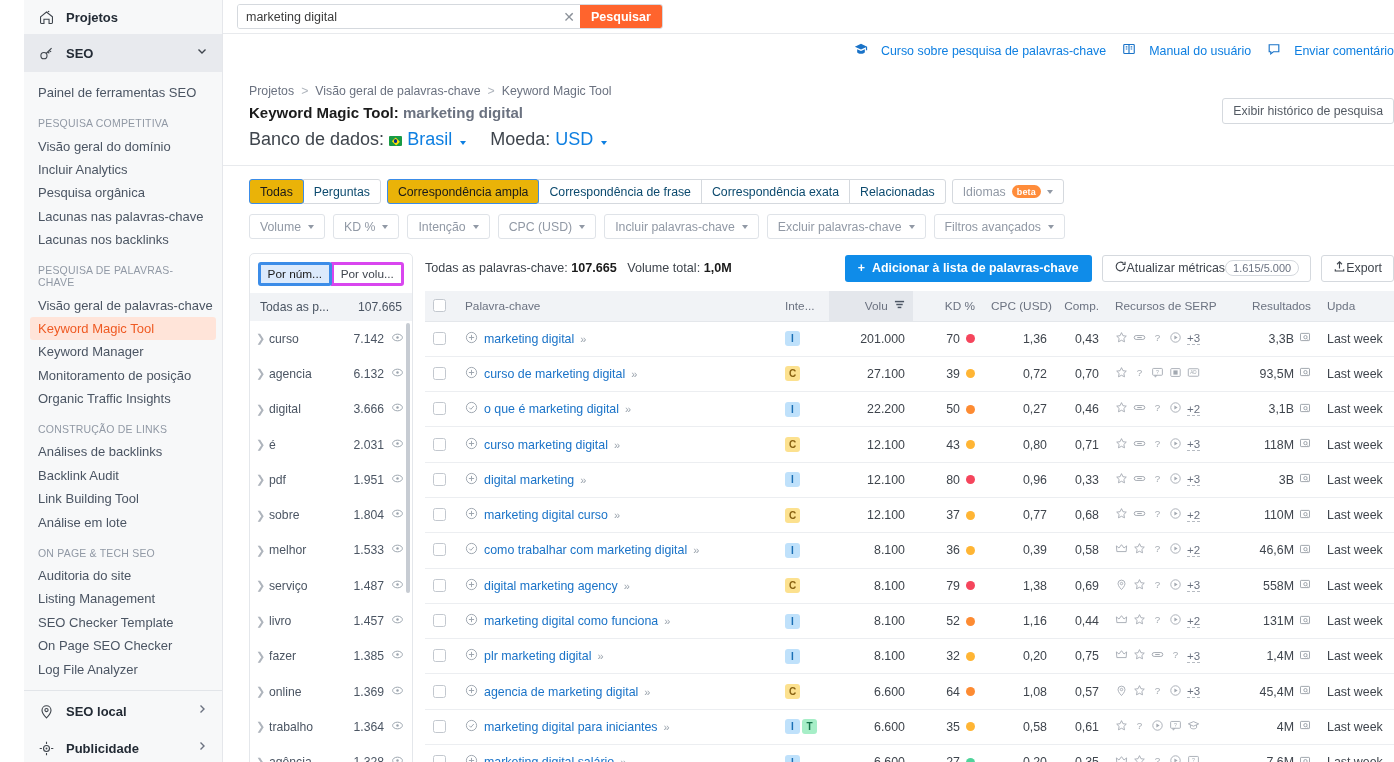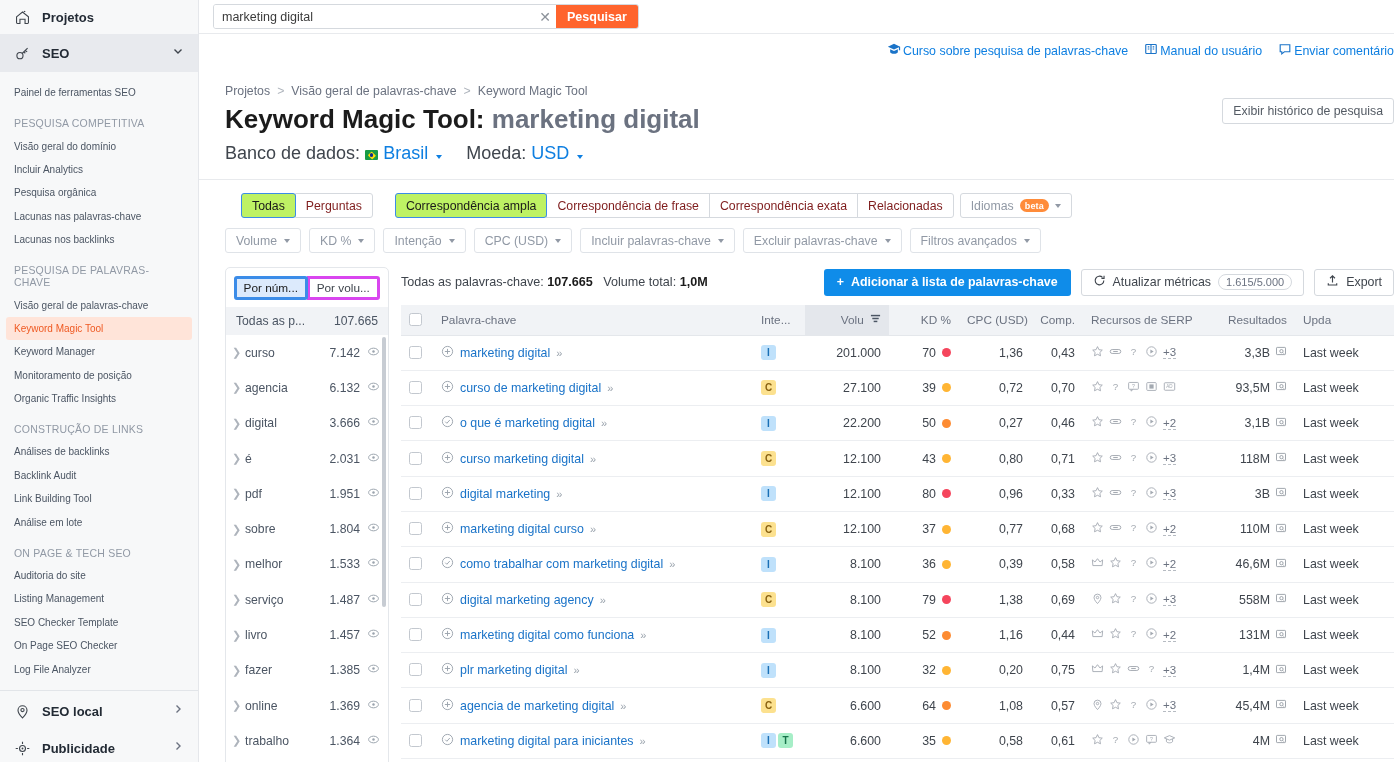--- a/index.html
+++ b/index.html
@@ -4,21 +4,21 @@
 <style>
   * { box-sizing: border-box; margin: 0; padding: 0; }
   html, body {
     width: 1394px; height: 762px;
     font-family: "Liberation Sans", sans-serif;
     font-size: 13px;
     color: #242424;
     background: #ffffff;
     overflow: hidden;
   }
-  .app { display: flex; width: 1394px; height: 762px; }
+  .app { display: flex; width: 1394px; height: 762px; padding-left: 24px; }
 
   
   .sidebar {
     width: 199px; height: 762px;
     background: #f7f8f9;
     border-right: 1px solid #e5e7eb;
     flex: 0 0 199px;
     position: relative;
     overflow: hidden;
   }
@@ -32,21 +32,21 @@
     padding: 0 14px; gap: 11px;
     background: #e8eaee;
   }
   .sb-seo .lbl { font-size: 13px; font-weight: bold; color: #232b35; flex: 1; }
   .sb-section {
     font-size: 10.5px; color: #9199a5; letter-spacing: .2px;
     padding: 13px 14px 5px 14px; text-transform: uppercase;
   }
   .sb-item {
     height: 23.4px; display: flex; align-items: center;
-    padding: 0 14px; font-size: 10px; color: #4b5563;
+    padding: 0 14px; font-size: 13px; color: #4b5563;
     cursor: pointer; white-space: nowrap;
   }
   .sb-item.plain { padding-left: 14px; }
   .sb-item.active {
     background: #ffe4d9; color: #ef5a23; border-radius: 3px;
     margin: 0 6px; padding-left: 8px; font-weight: normal;
   }
   .sb-divider { height: 1px; background: #e2e5e9; margin: 9px 0 2px 0; }
   .sb-grp {
     height: 37px; display: flex; align-items: center; gap: 11px;
@@ -86,35 +86,35 @@
     font-weight: bold; cursor: pointer;
   }
 
   
   .headzone { background: #fff; padding: 0 0 0 0; flex: 0 0 auto; position: relative; }
   .hdr-links {
     position: absolute; right: 0; top: 8px;
     display: flex; align-items: center; gap: 16px;
     font-size: 12.4px; color: #0e7fe1; white-space: nowrap;
   }
-  .hdr-links .lk { display: flex; align-items: center; gap: 2px; cursor: pointer; }
+  .hdr-links .lk { display: flex; align-items: center; gap: 13px; cursor: pointer; }
   .hist-btn {
     position: absolute; right: 0; top: 64px;
     border: 1px solid #d5d9de; border-radius: 3px; background: #fff;
     height: 26px; display: flex; align-items: center; padding: 0 10px;
     font-size: 12.3px; color: #545b64; white-space: nowrap; cursor: pointer;
   }
   .crumb {
     padding: 50px 0 0 26px; font-size: 12.3px; color: #6b7280;
     display: flex; align-items: center; gap: 7px;
   }
   .crumb .c { cursor: pointer; }
   .crumb .sep { color: #aeb4bc; }
   .pagetitle {
-    padding: 6px 0 0 26px; font-size: 26px; font-weight: bold; color: #1b1b1b;
+    padding: 6px 0 0 26px; font-size: 15px; font-weight: bold; color: #1b1b1b;
   }
   .pagetitle .q { color: #6b7280; }
   .metaline {
     padding: 8px 0 0 26px; display: flex; align-items: flex-start; gap: 24px;
     font-size: 18px; color: #3f454d;
   }
   .flag {
     display: inline-block; width: 13px; height: 10px; border-radius: 1px;
     background: #189b46; position: relative; overflow: hidden; vertical-align: -1px;
   }
@@ -131,28 +131,28 @@
            border-right: 3.5px solid transparent; border-top: 4px solid currentColor; }
 
   .hz-divider { height: 1px; background: #e8eaed; margin-top: 15px; }
 
   
   .filters { padding: 13px 0 0 26px; background: #fff; }
   .tabrow { display: flex; align-items: center; gap: 0; }
   .tabgrp { display: flex; }
   .tab {
     height: 25px; display: flex; align-items: center; padding: 0 10px;
-    border: 1px solid #d5d9de; font-size: 12.3px; color: #7f1d1d;
+    border: 1px solid #d5d9de; font-size: 12.3px; color: #0c4a6e;
     background: #fff; cursor: pointer; margin-left: -1px;
   }
   .tab:first-child { margin-left: 0; border-radius: 3px 0 0 3px; }
   .tab:last-child { border-radius: 0 3px 3px 0; }
   .tab.sel {
-    background: #bef264; border-color: #3b8ce8; color: #1a1a1a;
-    border-radius: 3px; z-index: 2; position: relative; margin-left: 16px;
+    background: #eab308; border-color: #3b8ce8; color: #1a1a1a;
+    border-radius: 3px; z-index: 2; position: relative;
   }
   .tab.idioma { margin-left: 6px; border-radius: 3px; color: #9199a5; gap: 6px; }
   .beta {
     background: #ff8c3a; color: #fff; font-size: 9px; font-weight: bold;
     border-radius: 7px; padding: 1.5px 5px; letter-spacing: .2px;
   }
   .filterrow { display: flex; gap: 8px; margin-top: 10px; }
   .fpill {
     height: 25px; display: flex; align-items: center; gap: 7px;
     padding: 0 10px; border: 1px solid #dfe3e8; border-radius: 3px;
@@ -206,21 +206,21 @@
   .tb-sum b { color: #1b1b1b; }
   .tb-spacer { flex: 1; }
   .btn-blue {
     background: #0f8ce9; color: #fff; border: 0; border-radius: 3px;
     height: 27px; padding: 0 13px; display: flex; align-items: center; gap: 7px;
     font-family: inherit; font-size: 12.4px; font-weight: bold; cursor: pointer;
     white-space: nowrap;
   }
   .btn-wht {
     background: #fff; border: 1px solid #d5d9de; border-radius: 3px;
-    height: 27px; padding: 0 11px; display: flex; align-items: center; gap: 7px;
+    height: 27px; padding: 0 11px; display: flex; align-items: center; gap: 0;
     font-family: inherit; font-size: 12.4px; color: #3f454d; cursor: pointer;
     white-space: nowrap;
   }
   .cntpill {
     border: 1px solid #d5d9de; border-radius: 10px; padding: 1px 7px;
     font-size: 11px; color: #6b7280;
   }
 
   .tblwrap { flex: 1; min-height: 0; overflow: hidden; margin-top: 8px; }
   table.kw { width: 1012px; border-collapse: collapse; table-layout: fixed; }

